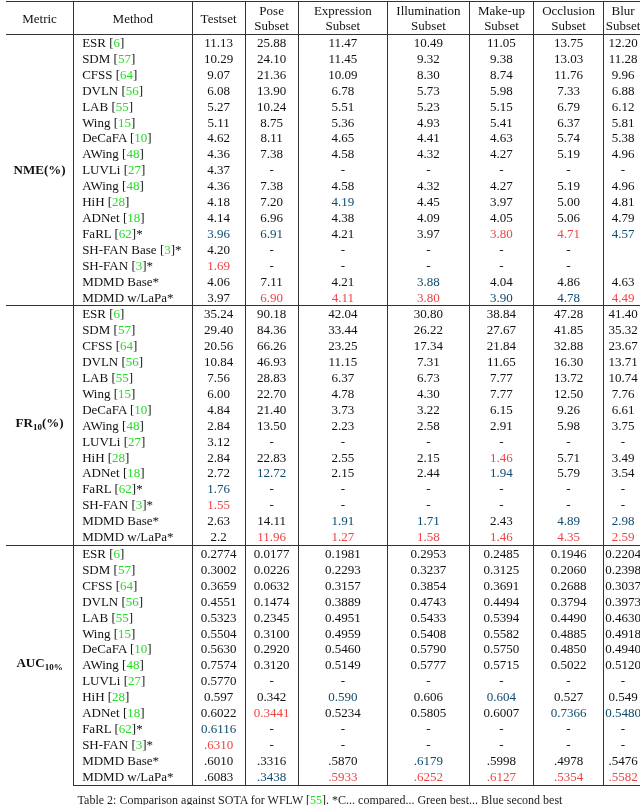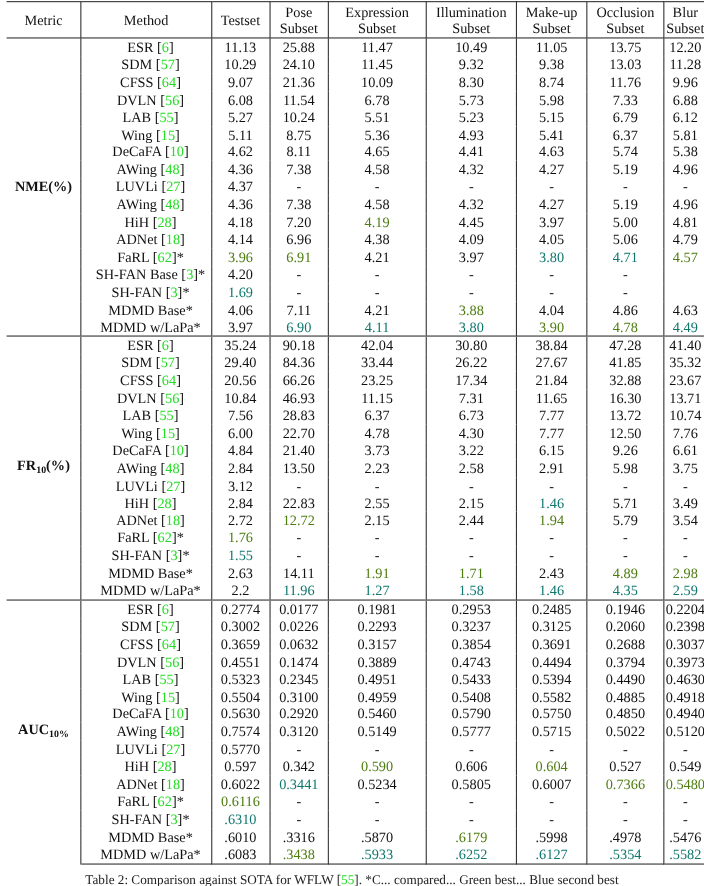--- a/index.html
+++ b/index.html
@@ -4,25 +4,25 @@
 <style>
   html, body { margin: 0; padding: 0; background: #ffffff; }
   body { width: 640px; height: 805px; overflow: hidden; font-family: "Liberation Serif", "DejaVu Serif", serif; color: #111; }
   table { border-collapse: collapse; position: absolute; left: 6px; top: 1px; width: 636px; font-size: 13px; }
   th, td { padding: 0; text-align: center; white-space: nowrap; }
   thead th { font-weight: normal; line-height: 15px; height: 32px; border-top: 1px solid #333; border-bottom: 1px solid #333; vertical-align: middle; }
   tbody td { height: 15.9px; line-height: 15.9px; }
   tr.group-start td { border-top: 1px solid #333; }
   tbody tr:last-child td { border-bottom: 1px solid #333; }
   .vr { border-right: 1px solid #333; }
-  td.method { text-align: center; padding-left: 8px; }
+  td.method { text-align: left; padding-left: 8px; }
   td.metric { vertical-align: middle; font-weight: bold; }
   .ref { color: #22dd22; }
-  .c-green { color: #0f766e; }
-  .c-blue { color: #4d7c0f; }
+  .c-green { color: #ef4444; }
+  .c-blue { color: #0c4a6e; }
   .caption { position: absolute; top: 793px; left: 0; width: 640px; text-align: center; font-size: 12px; line-height: 14px; color: #222; }
   sub { font-size: 9px; vertical-align: -3px; }
 </style>
 </head>
 <body>
 
 <table>
   <thead>
     <tr>
       <th class="vr" style="width:68px">Metric</th>
@@ -64,21 +64,21 @@
         <td class="vr">21.36</td>
         <td class="vr">10.09</td>
         <td class="vr">8.30</td>
         <td class="vr">8.74</td>
         <td class="vr">11.76</td>
         <td>9.96</td>
       </tr>
       <tr>
         <td class="method vr"><span>DVLN</span> [<span class="ref">56</span>]</td>
         <td class="vr">6.08</td>
-        <td class="vr">11.54</td>
+        <td class="vr">13.90</td>
         <td class="vr">6.78</td>
         <td class="vr">5.73</td>
         <td class="vr">5.98</td>
         <td class="vr">7.33</td>
         <td>6.88</td>
       </tr>
       <tr>
         <td class="method vr"><span>LAB</span> [<span class="ref">55</span>]</td>
         <td class="vr">5.27</td>
         <td class="vr">10.24</td>

